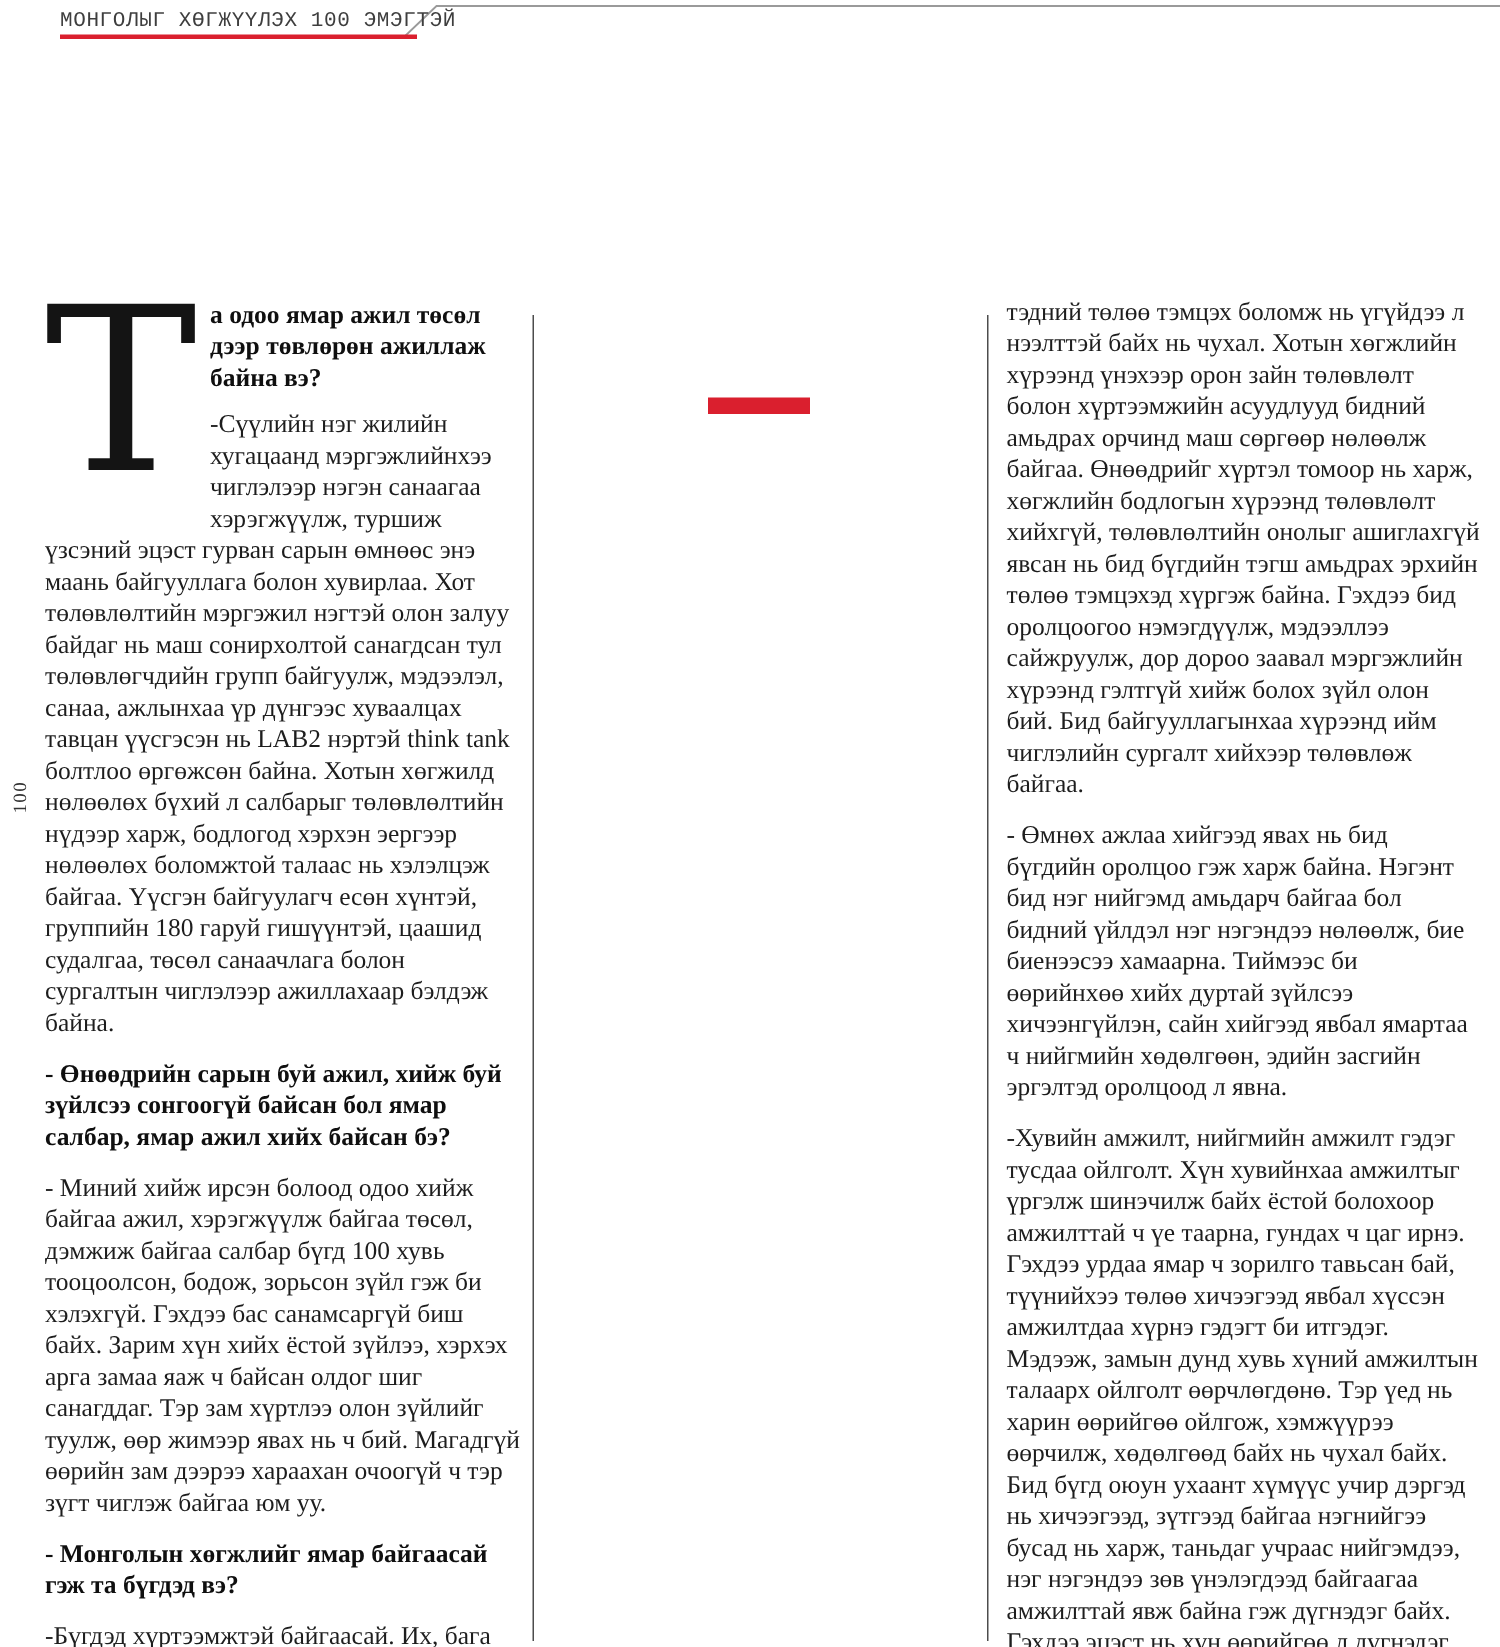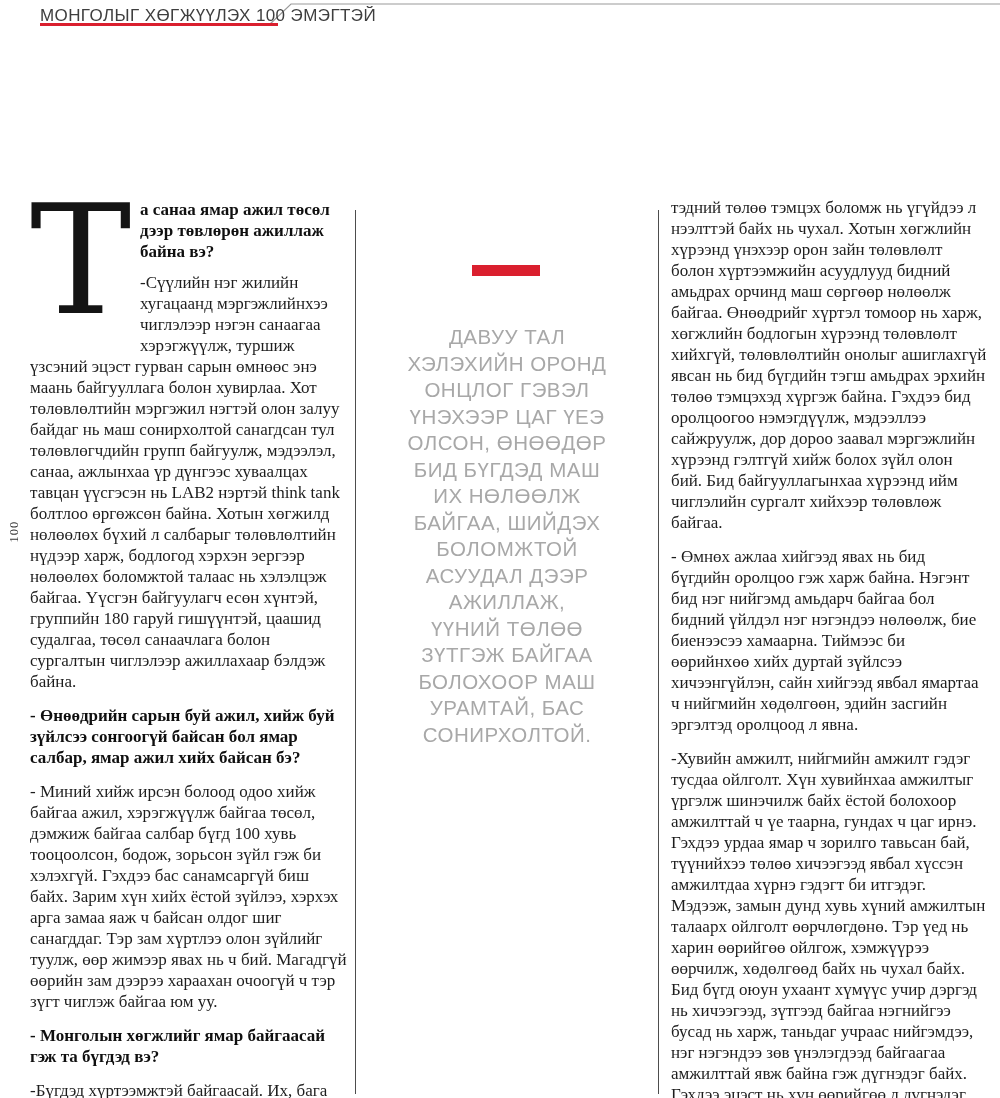--- a/index.html
+++ b/index.html
@@ -7,22 +7,22 @@
     position:relative;
     width:1000px;height:1098px;
     background:#ffffff;
     overflow:hidden;
     font-family:"Liberation Serif", serif;
   }
   
   .top-rule{position:absolute;top:0;left:0;pointer-events:none;}
   .header-title{
     position:absolute;left:40px;top:6px;
-    font-family:Liberation Sans, sans-serif;
-    font-size:17px;letter-spacing:0.4px;
+    font-family:Liberation Mono, monospace;
+    font-size:14px;letter-spacing:0.4px;
     color:#3e3e3e;white-space:nowrap;
   }
   .header-underline{
     position:absolute;left:40px;top:23px;
     width:238px;height:3px;background:#da1f2e;
   }
   
   .side-label{
     position:absolute;left:-1px;top:524px;
     width:30px;text-align:center;
@@ -78,49 +78,33 @@
 
   <div class="header-title">МОНГОЛЫГ ХӨГЖҮҮЛЭХ 100 ЭМЭГТЭЙ</div>
   <div class="header-underline"></div>
 
   <div class="side-label">100</div>
 
   <section class="col col-left">
     <div class="dropcap-box">
       <span class="dropcap-letter">Т</span>
     </div>
-    <p class="question" style="margin-bottom:10px;">а санаа ямар ажил төсөл дээр төвлөрөн ажиллаж байна вэ?</p>
+    <p class="question" style="margin-bottom:10px;">а одоо ямар ажил төсөл дээр төвлөрөн ажиллаж байна вэ?</p>
     <p class="answer">-Сүүлийн нэг жилийн хугацаанд мэргэжлийнхээ чиглэлээр нэгэн санаагаа хэрэгжүүлж, туршиж үзсэний эцэст гурван сарын өмнөөс энэ маань байгууллага болон хувирлаа. Хот төлөвлөлтийн мэргэжил нэгтэй олон залуу байдаг нь маш сонирхолтой санагдсан тул төлөвлөгчдийн групп байгуулж, мэдээлэл, санаа, ажлынхаа үр дүнгээс хуваалцах тавцан үүсгэсэн нь LAB2 нэртэй think tank болтлоо өргөжсөн байна. Хотын хөгжилд нөлөөлөх бүхий л салбарыг төлөвлөлтийн нүдээр харж, бодлогод хэрхэн эергээр нөлөөлөх боломжтой талаас нь хэлэлцэж байгаа. Үүсгэн байгуулагч есөн хүнтэй, группийн 180 гаруй гишүүнтэй, цаашид судалгаа, төсөл санаачлага болон сургалтын чиглэлээр ажиллахаар бэлдэж байна.</p>
     <p class="question">- Өнөөдрийн сарын буй ажил, хийж буй зүйлсээ сонгоогүй байсан бол ямар салбар, ямар ажил хийх байсан бэ?</p>
     <p class="answer">- Миний хийж ирсэн болоод одоо хийж байгаа ажил, хэрэгжүүлж байгаа төсөл, дэмжиж байгаа салбар бүгд 100 хувь тооцоолсон, бодож, зорьсон зүйл гэж би хэлэхгүй. Гэхдээ бас санамсаргүй биш байх. Зарим хүн хийх ёстой зүйлээ, хэрхэх арга замаа яаж ч байсан олдог шиг санагддаг. Тэр зам хүртлээ олон зүйлийг туулж, өөр жимээр явах нь ч бий. Магадгүй өөрийн зам дээрээ хараахан очоогүй ч тэр зүгт чиглэж байгаа юм уу.</p>
     <p class="question">- Монголын хөгжлийг ямар байгаасай гэж та бүгдэд вэ?</p>
     <p class="answer">-Бүгдэд хүртээмжтэй байгаасай. Их, бага гэлтгүй ямар нэгэн байдлаар амьдрах орчин, боломжууд, эрх чөлөө бүгдэд нь тэгш хүрээсэй гэж л боддог. Нэг хүний аз жаргалын төлөө өөр нэгэн хохирч хэрхэвч болохгүй. Хэн нэгэн нь хохирч байж нөгөө нь хүссэндээ хүрэх бас ёсгүй. Аливаа дэвшилд нэгийг нь ардаа үлдээхгүй байвал тэр жинхэнэ хөгжил байх. Үлдлээ гэхэд тэр хүмүүс өөрсдийнхөө төлөө, бусад хүн мөн</p>
   </section>
 
   <div class="divider divider-left"></div>
   <div class="divider divider-right"></div>
 
   <section class="col-middle">
     <div class="red-dash"></div>
-    <div class="pull-quote">ДАВУУ ТАЛ
-ХЭЛЭХИЙН ОРОНД
-ОНЦЛОГ ГЭВЭЛ
-ҮНЭХЭЭР ЦАГ ҮЕЭ
-ОЛСОН, ӨНӨӨДӨР
-БИД БҮГДЭД МАШ
-ИХ НӨЛӨӨЛЖ
-БАЙГАА, ШИЙДЭХ
-БОЛОМЖТОЙ
-АСУУДАЛ ДЭЭР
-АЖИЛЛАЖ,
-ҮҮНИЙ ТӨЛӨӨ
-ЗҮТГЭЖ БАЙГАА
-БОЛОХООР МАШ
-УРАМТАЙ, БАС
-СОНИРХОЛТОЙ.</div>
   </section>
 
   <section class="col col-right">
     <p class="answer">тэдний төлөө тэмцэх боломж нь үгүйдээ л нээлттэй байх нь чухал. Хотын хөгжлийн хүрээнд үнэхээр орон зайн төлөвлөлт болон хүртээмжийн асуудлууд бидний амьдрах орчинд маш сөргөөр нөлөөлж байгаа. Өнөөдрийг хүртэл томоор нь харж, хөгжлийн бодлогын хүрээнд төлөвлөлт хийхгүй, төлөвлөлтийн онолыг ашиглахгүй явсан нь бид бүгдийн тэгш амьдрах эрхийн төлөө тэмцэхэд хүргэж байна. Гэхдээ бид оролцоогоо нэмэгдүүлж, мэдээллээ сайжруулж, дор дороо заавал мэргэжлийн хүрээнд гэлтгүй хийж болох зүйл олон бий. Бид байгууллагынхаа хүрээнд ийм чиглэлийн сургалт хийхээр төлөвлөж байгаа.</p>
     <p class="answer">- Өмнөх ажлаа хийгээд явах нь бид бүгдийн оролцоо гэж харж байна. Нэгэнт бид нэг нийгэмд амьдарч байгаа бол бидний үйлдэл нэг нэгэндээ нөлөөлж, бие биенээсээ хамаарна. Тиймээс би өөрийнхөө хийх дуртай зүйлсээ хичээнгүйлэн, сайн хийгээд явбал ямартаа ч нийгмийн хөдөлгөөн, эдийн засгийн эргэлтэд оролцоод л явна.</p>
     <p class="answer">-Хувийн амжилт, нийгмийн амжилт гэдэг тусдаа ойлголт. Хүн хувийнхаа амжилтыг үргэлж шинэчилж байх ёстой болохоор амжилттай ч үе таарна, гундах ч цаг ирнэ. Гэхдээ урдаа ямар ч зорилго тавьсан бай, түүнийхээ төлөө хичээгээд явбал хүссэн амжилтдаа хүрнэ гэдэгт би итгэдэг. Мэдээж, замын дунд хувь хүний амжилтын талаарх ойлголт өөрчлөгдөнө. Тэр үед нь харин өөрийгөө ойлгож, хэмжүүрээ өөрчилж, хөдөлгөөд байх нь чухал байх. Бид бүгд оюун ухаант хүмүүс учир дэргэд нь хичээгээд, зүтгээд байгаа нэгнийгээ бусад нь харж, таньдаг учраас нийгэмдээ, нэг нэгэндээ зөв үнэлэгдээд байгаагаа амжилттай явж байна гэж дүгнэдэг байх. Гэхдээ эцэст нь хүн өөрийгөө л дүгнэдэг. Тэр үедээ хүн өөртөө</p>
   </section>
 
 </div>
 

